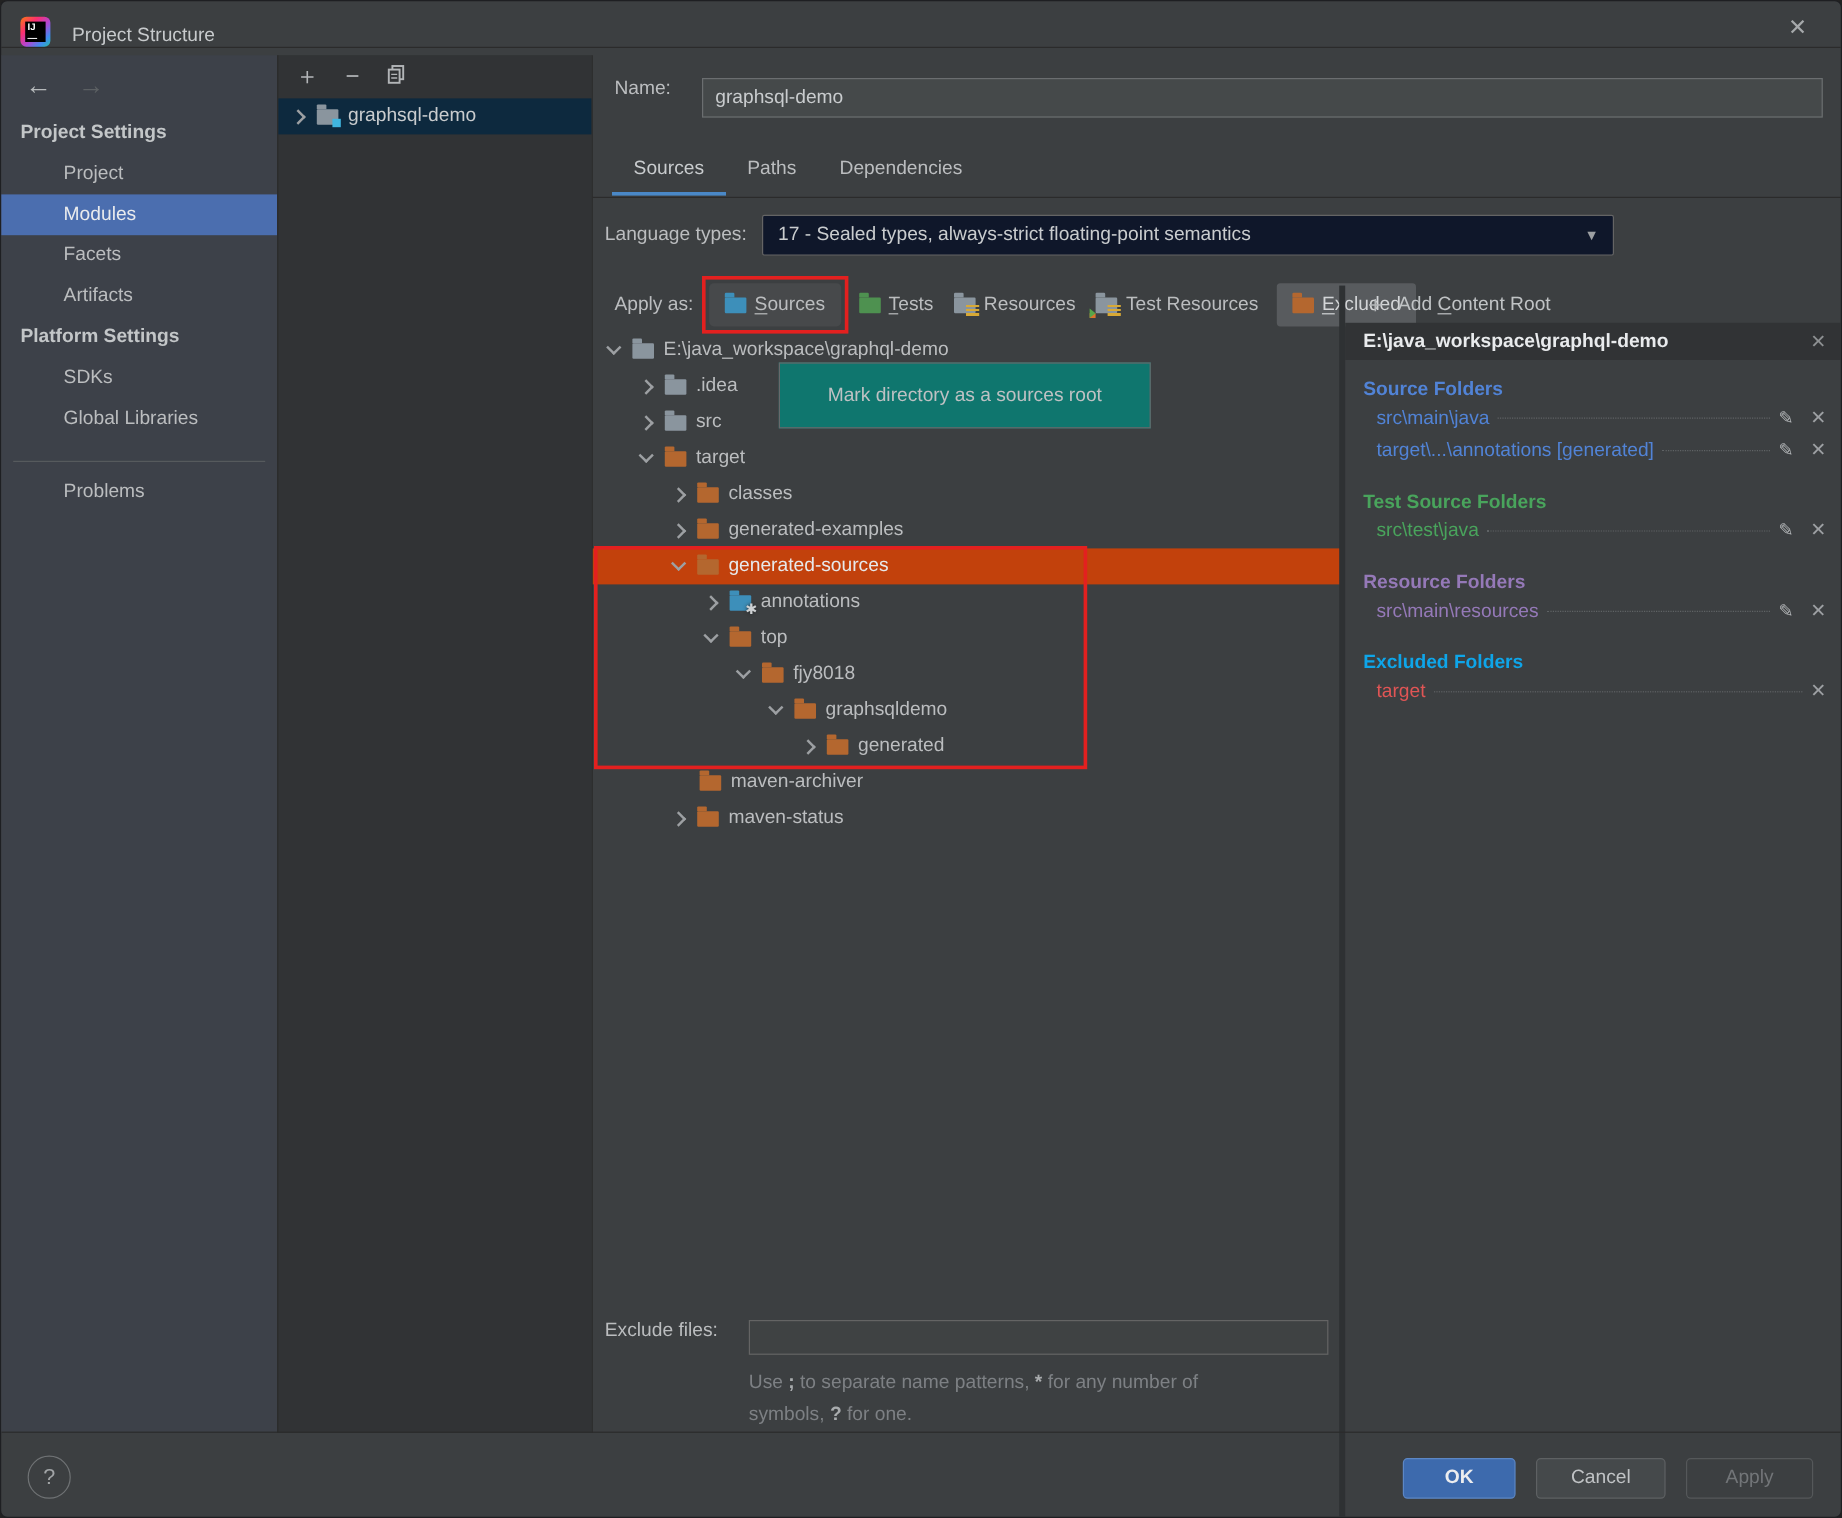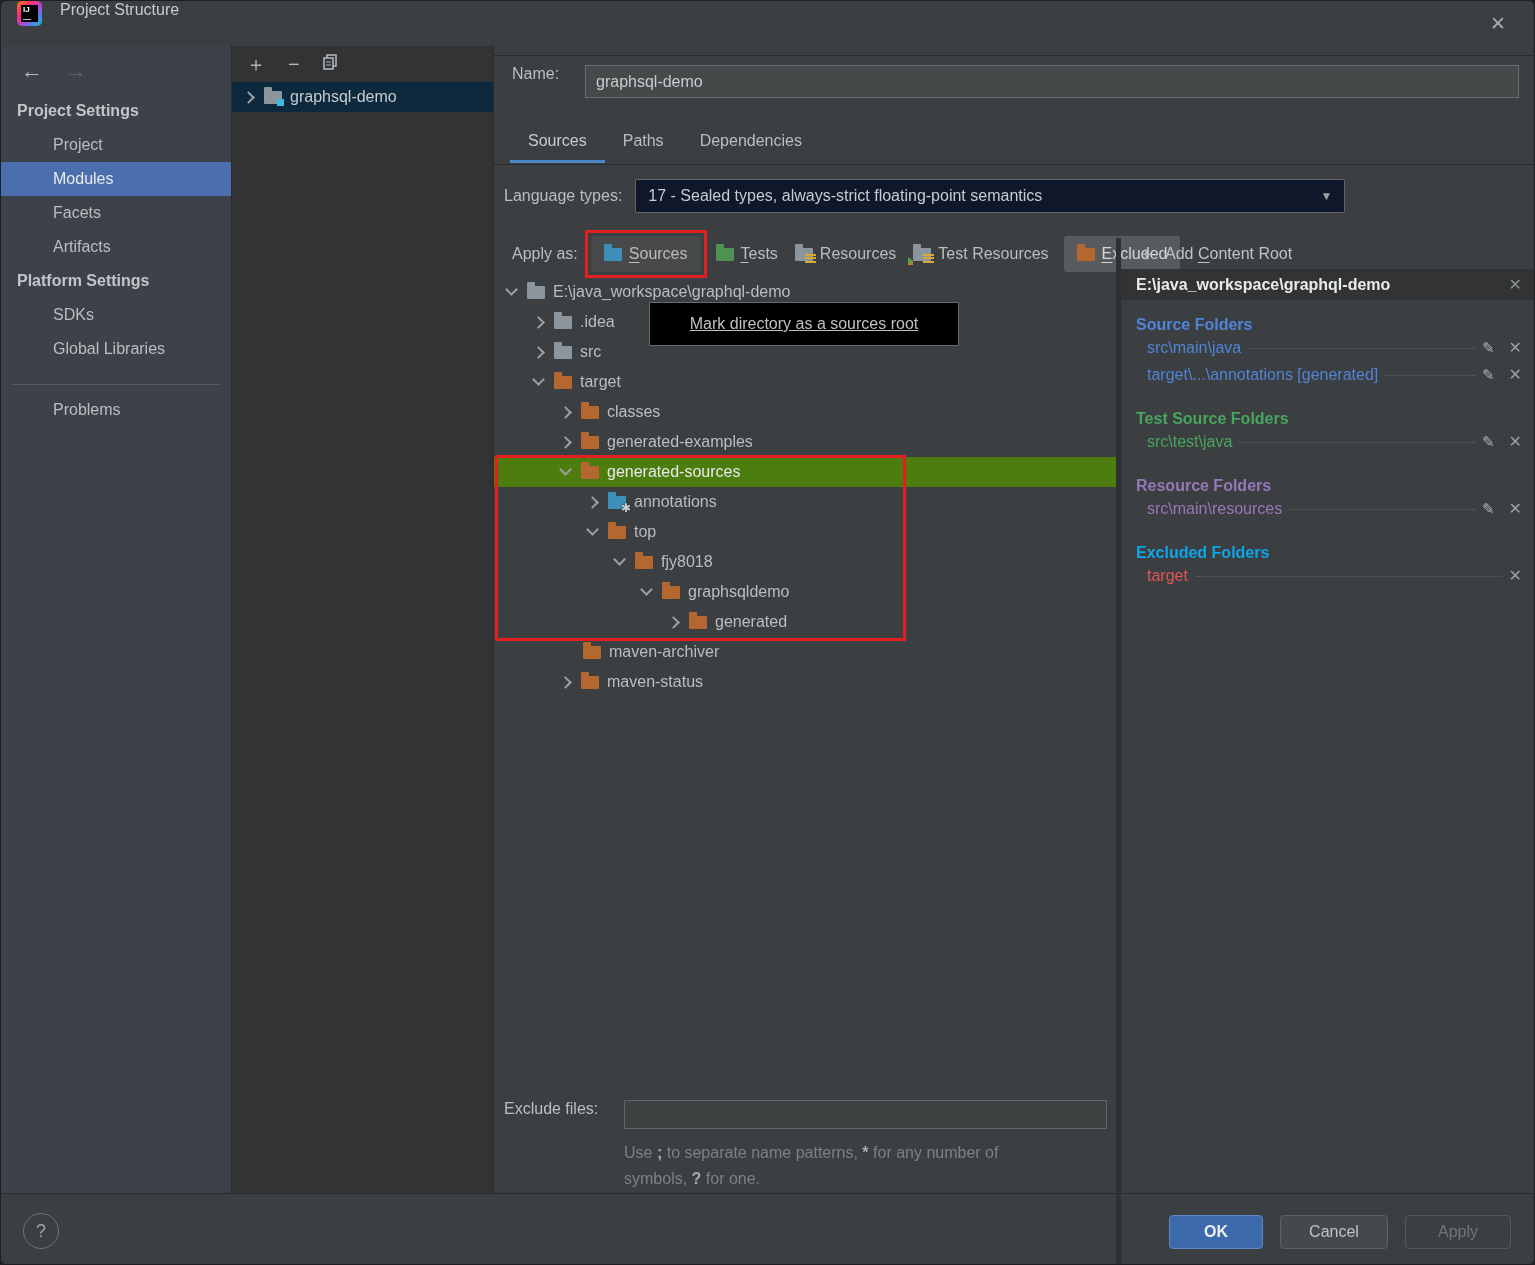--- a/index.html
+++ b/index.html
@@ -2,22 +2,22 @@
 <html><head>
 <meta charset="utf-8">
 <style>
   * { box-sizing: border-box; margin: 0; padding: 0; }
   html,body { background:#222; }
   body { font-family: "Liberation Sans", sans-serif; }
   #window { position:relative; width:1535px; height:1265px; background:#3c3f41;
             color:#bbbdbf; font-size:16px; overflow:hidden; border:1px solid #1e1f22; border-radius:6px; }
 
   
-  .titlebar { position:absolute; top:0; left:0; width:100%; height:55px;
-              border-bottom:1px solid #2b2b2b; display:flex; align-items:flex-start; }
+  .titlebar { position:absolute; top:0; left:0; width:100%; height:39px;
+              border-bottom:1px solid #2b2b2b; display:flex; align-items:flex-end; }
   .app-icon { width:25px; height:25px; margin-left:16px; border-radius:5px; position:relative; flex:none;
               background:linear-gradient(135deg,#f97a12 0%,#fc2f6e 30%,#b544d1 55%,#3e8cf0 80%,#25c0a0 100%); }
   .app-icon i { position:absolute; inset:4px; background:#000; font-style:normal; color:#fff;
                 font-size:8px; font-weight:bold; line-height:9px; padding-left:2px; }
   .win-title { margin-left:18px; color:#c7cacc; }
   .close-btn { position:absolute; right:22px; top:8px; width:28px; height:28px; display:flex;
                align-items:center; justify-content:center; color:#a6a9ab; font-size:19px; cursor:pointer; }
 
   
   .sidebar { position:absolute; top:45px; left:0; width:230px; height:1148px; background:#3d4149; }
@@ -79,21 +79,21 @@
 
   .mark-row { position:absolute; top:190px; left:18px; display:flex; align-items:center; gap:13px; }
   .mark-btn { display:flex; align-items:center; gap:7px; cursor:pointer; position:relative; padding:4px 2px; }
   .mark-btn.raised { background:#47494b; border-radius:4px; padding:9px 13px; }
   .mark-btn.pressed { background:#585b5e; border-radius:3px; padding:9px 13px; color:#d3d5d7; }
   .mark-btn u { text-underline-offset:3px; }
   .annotated::after { content:""; position:absolute; inset:-6px; border:3px solid #e3201f; pointer-events:none; }
 
   .tree { position:absolute; top:231px; left:0; width:625px; }
   .tree-row { height:30px; display:flex; align-items:center; cursor:pointer; }
-  .tree-row.sel { background:#4d7c0f; color:#e7e9eb; }
+  .tree-row.sel { background:#c2410c; color:#e7e9eb; }
   .tree-row .label { margin-left:8px; }
 
   .exclude-row { position:absolute; top:1054px; left:10px; display:flex; align-items:center; }
   .exclude-row label { width:120px; }
   .exclude-input { position:absolute; top:1054px; left:130px; width:483px; height:29px; background:#3f4243;
                    border:1px solid #646464; color:#c9ccce; font:inherit; padding:0 8px; outline:none; }
   .exclude-hint { position:absolute; top:1094px; left:130px; color:#7d8084; line-height:26px; }
   .exclude-hint b { color:#a9acae; }
 
   
@@ -118,23 +118,23 @@
               border-radius:50%; display:flex; align-items:center; justify-content:center;
               color:#a2a5a7; font-size:18px; cursor:pointer; }
   .fbtns { position:absolute; right:23px; top:21px; display:flex; gap:17px; }
   .btn { height:34px; border-radius:4px; display:flex; align-items:center; justify-content:center;
          cursor:pointer; font-size:16px; }
   .btn-ok { width:94px; background:#3d6aad; border:1px solid #5c87c5; color:#ecedef; font-weight:bold; }
   .btn-cancel { width:108px; background:#45494b; border:1px solid #5e6163; color:#c0c3c5; }
   .btn-apply { width:106px; background:rgba(0,0,0,0); border:1px solid #55585a; color:#727578; cursor:default; }
 
   
-  .tooltip { position:absolute; left:648px; top:301px; width:310px; height:44px; background:#000000;
+  .tooltip { position:absolute; left:648px; top:301px; width:310px; height:55px; background:#0f766e;
              border:1px solid #67696b; display:flex; align-items:center; justify-content:center;
-             color:#bec1c3; z-index:5;text-decoration:underline; }
+             color:#bec1c3; z-index:5; }
   .redbox { position:absolute; border:3px solid #e3201f; pointer-events:none; z-index:10; }
   #redbox-tree { left:494px; top:454px; width:411px; height:186px; }
 </style>
 </head>
 <body>
 
 <div id="window">
 
   <div class="titlebar">
     <span class="app-icon">

